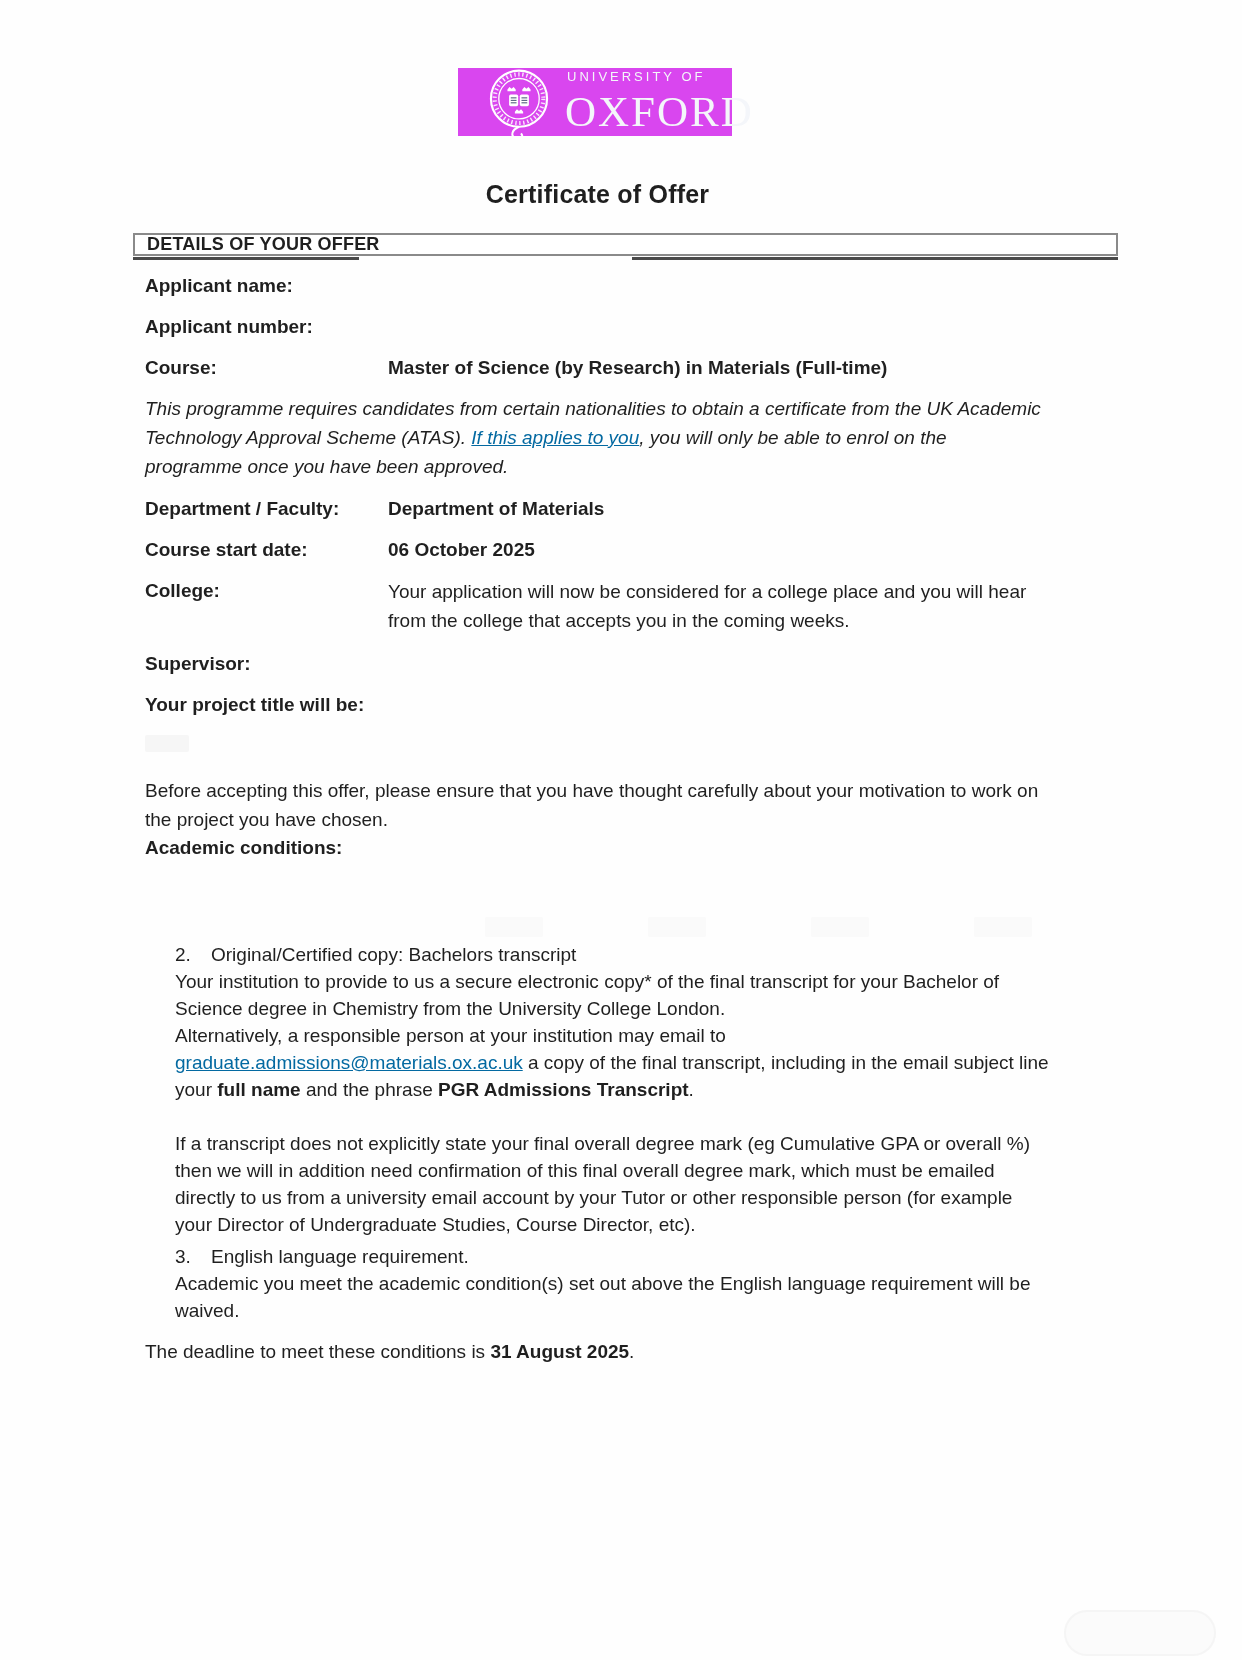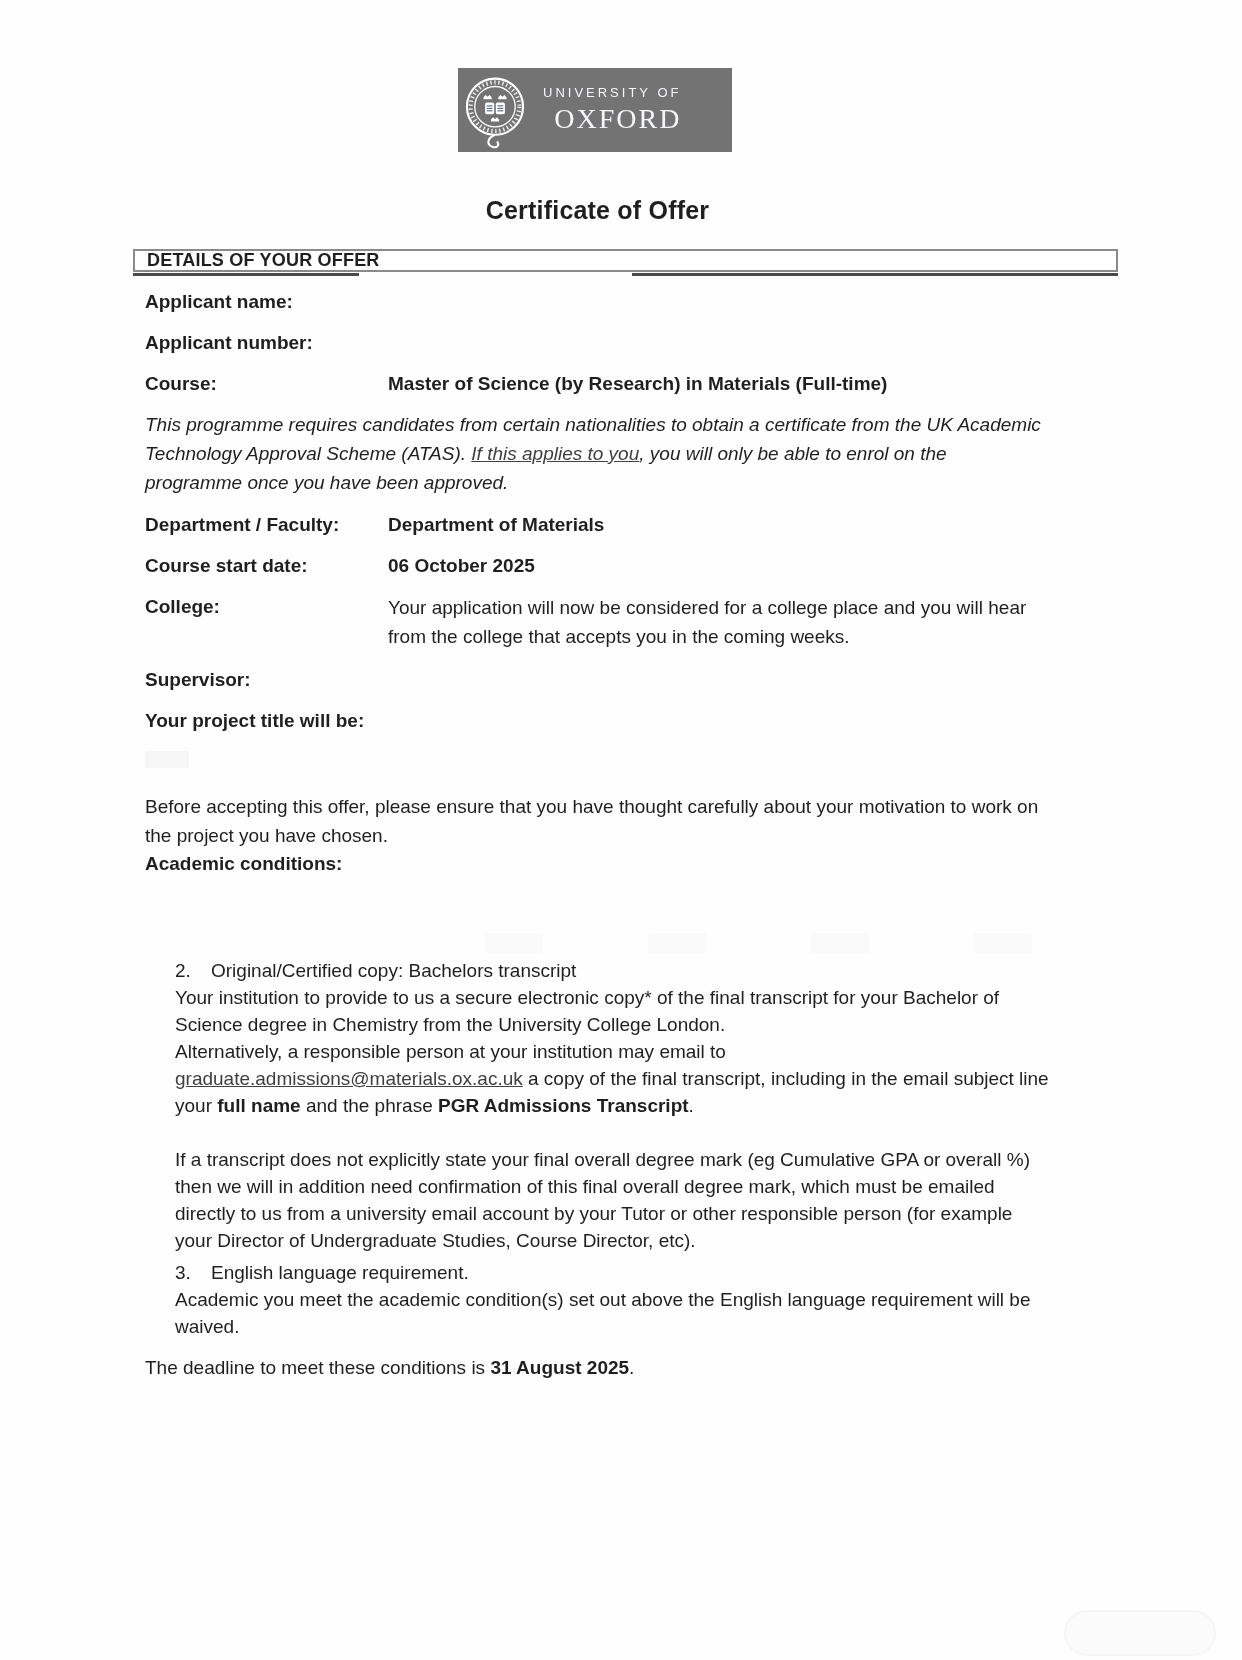--- a/index.html
+++ b/index.html
@@ -1,26 +1,26 @@
 <!DOCTYPE html>
 <html><head>
 <meta charset="utf-8">
 <style>
   html,body{margin:0;padding:0;background:#ffffff;}
   .page{position:relative;width:1242px;height:1660px;background:#fefefe;
         font-family:"Liberation Sans",sans-serif;color:#1f1f1f;overflow:hidden;}
 
   
   .logo-wrap{padding-top:68px;display:flex;justify-content:center;}
-  .logo{transform:translateX(-26px);width:274px;height:84px;background:#737373;
-        display:flex;align-items:center;padding:0 1px;box-sizing:border-box;}
+  .logo{transform:translateX(-26px);width:274px;height:68px;background:#d946ef;
+        display:flex;align-items:center;padding:0 25px;box-sizing:border-box;}
   .crest{width:72px;height:80px;flex-shrink:0;display:flex;align-items:center;justify-content:center;}
   .logo-text{margin-left:10px;color:#f4f6fa;}
   .logo-line1{font-size:13px;letter-spacing:3px;font-weight:400;margin-left:2px;}
-  .logo-line2{font-family:"Liberation Serif",serif;font-size:28px;letter-spacing:2px;margin-top:3px;text-align:right;}
+  .logo-line2{font-family:"Liberation Serif",serif;font-size:43px;letter-spacing:2px;margin-top:3px;text-align:right;}
 
   
   .title{margin-top:44px;text-align:center;font-size:25px;font-weight:700;
          letter-spacing:.2px;padding-right:47px;}
 
   
   .details-box{position:relative;margin:24px 0 0 133px;width:985px;height:23px;
                border:2px solid #8a8a8a;box-sizing:border-box;background:#fff;
                display:flex;align-items:center;padding-left:12px;
                font-size:18px;font-weight:700;letter-spacing:.2px;}
@@ -29,21 +29,21 @@
   .seg-right{left:497px;right:-2px;}
 
   
   .content{margin-left:145px;width:897px;font-size:19px;line-height:27px;}
   .row{display:flex;margin-top:14px;gap:28px;}
   .row .label{width:215px;flex-shrink:0;font-weight:700;}
   .row .value{width:682px;}
   .bold{font-weight:700;}
   .italic-para{margin-top:13px;font-style:italic;line-height:29px;}
   .lh29{line-height:29px;}
-  .link{color:#404040;text-decoration:underline;cursor:pointer;}
+  .link{color:#0369a1;text-decoration:underline;cursor:pointer;}
   .italic-para .link{font-style:italic;}
   .blob{width:44px;height:17px;background:#f6f6f6;border-radius:2px;margin-top:17px;}
   .motivation{margin-top:24px;line-height:29px;}
   .acad{margin-top:0;font-weight:700;}
   .artifact-row{margin-top:56px;height:22px;display:flex;justify-content:flex-end;gap:105px;padding-right:10px;}
   .artifact-row .fblock{width:58px;height:20px;background:#fafafa;border-radius:2px;}
   .indent{margin-left:30px;width:878px;margin-top:2px;}
   .num-line{display:flex;}
   .num-line .num{width:36px;flex-shrink:0;}
   .footnote{font-size:16.5px;line-height:26.5px;}

